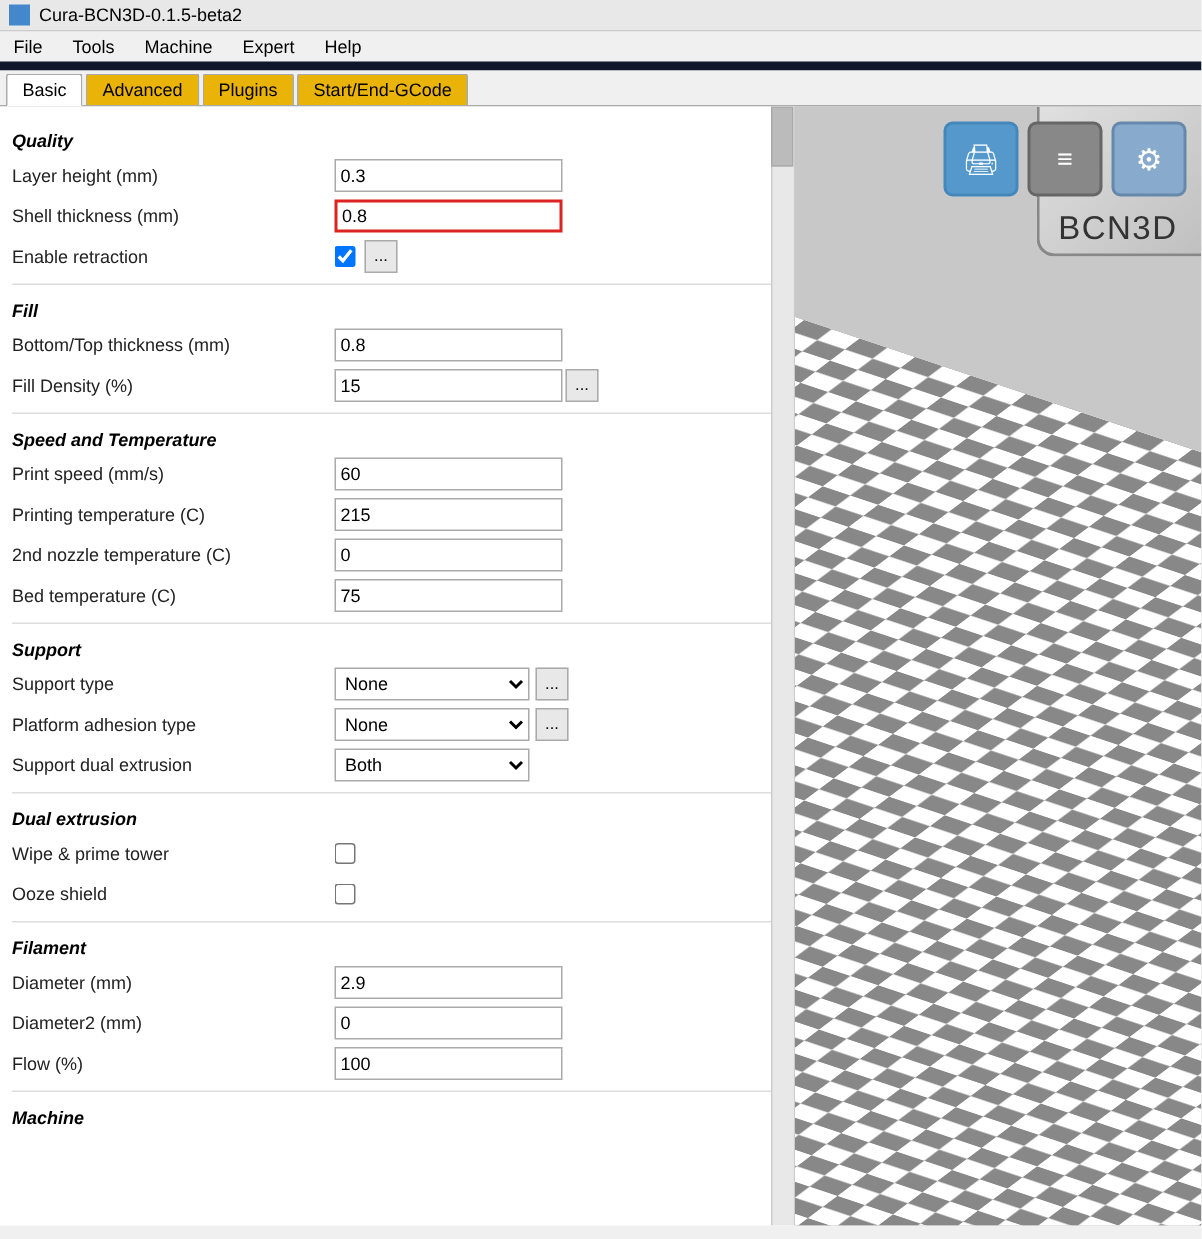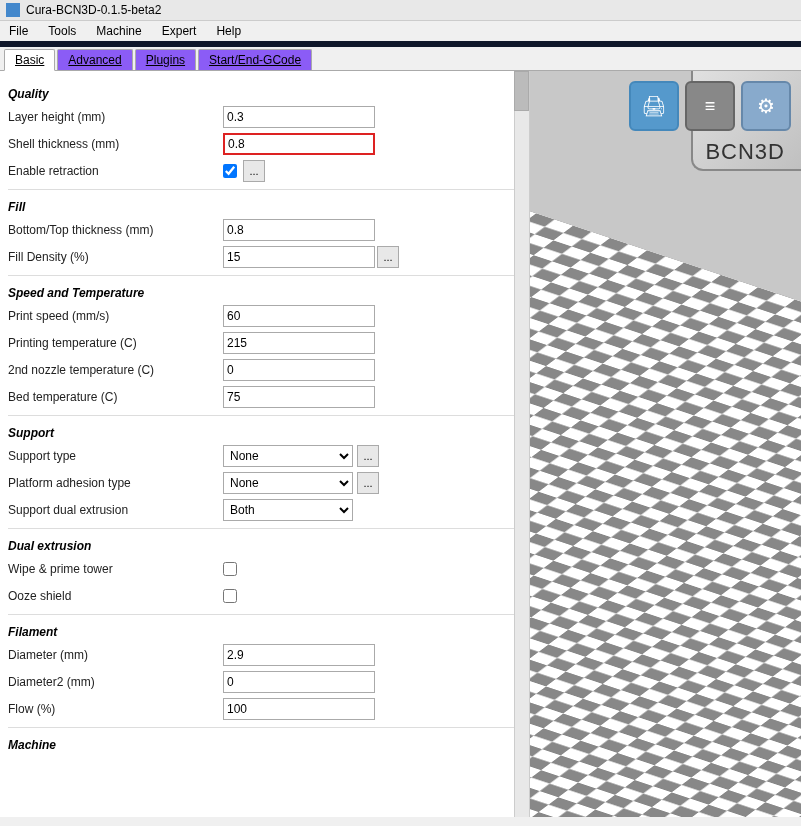--- a/index.html
+++ b/index.html
@@ -44,27 +44,26 @@
     }
 
     
     .tab-bar {
       background: #f0f0f0;
       border-bottom: 1px solid #aaa;
       display: flex;
       align-items: flex-start;
       padding: 0 4px;
       padding-top: 2px;
-      text-decoration: underline;
     }
     .tab {
       padding: 3px 10px;
       border: 1px solid #aaa;
       border-bottom: none;
-      background: #8b5cf6;
+      background: #eab308;
       cursor: pointer;
       font-size: 12px;
       margin-right: 2px;
       border-radius: 2px 2px 0 0;
     }
     .tab.active {
       background: #fff;
       border-bottom: 1px solid #fff;
       margin-bottom: -1px;
       z-index: 1;

